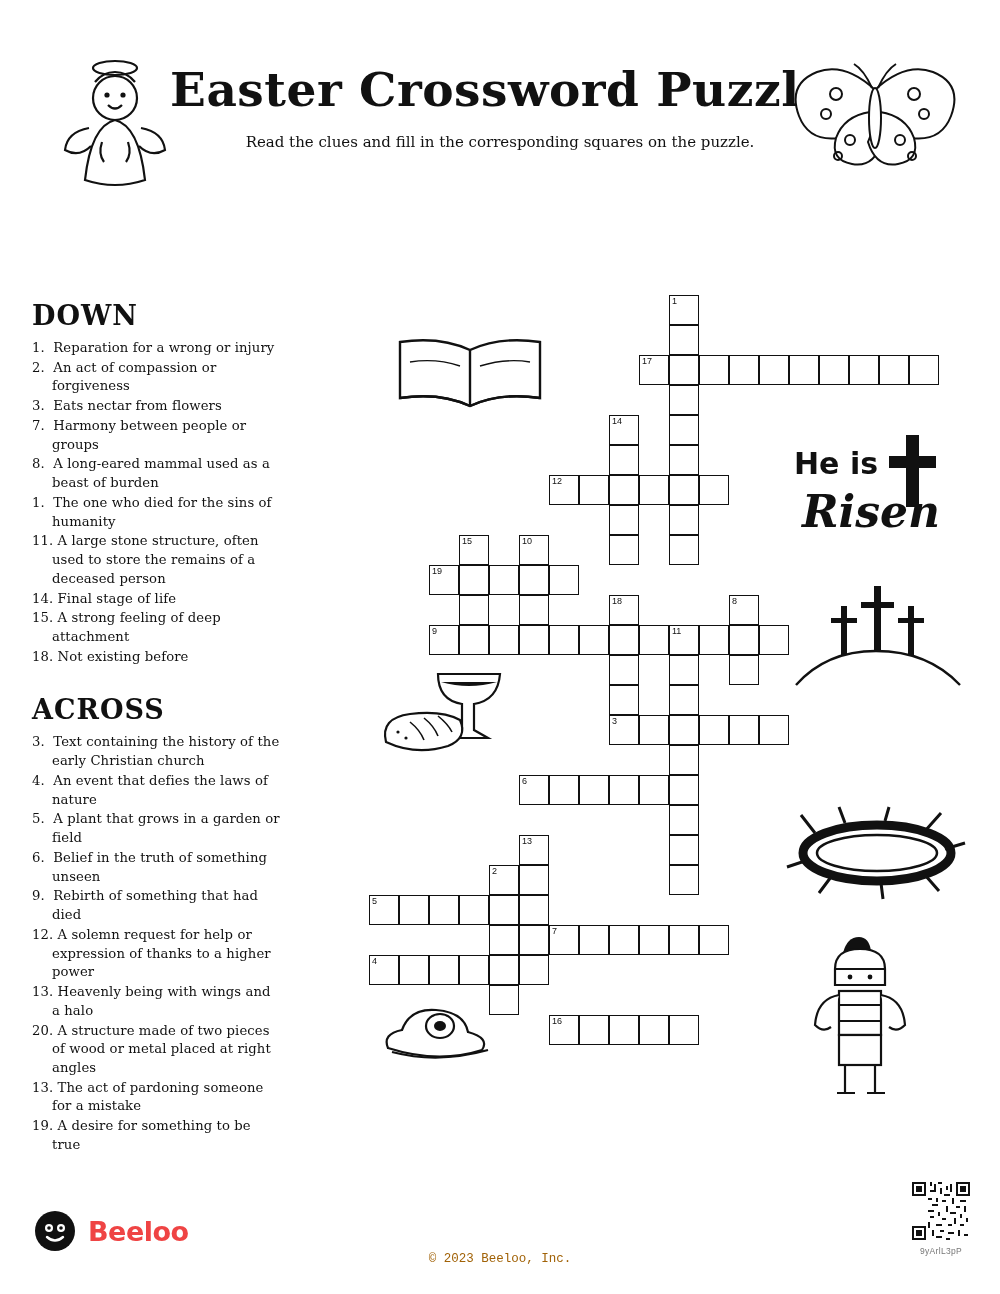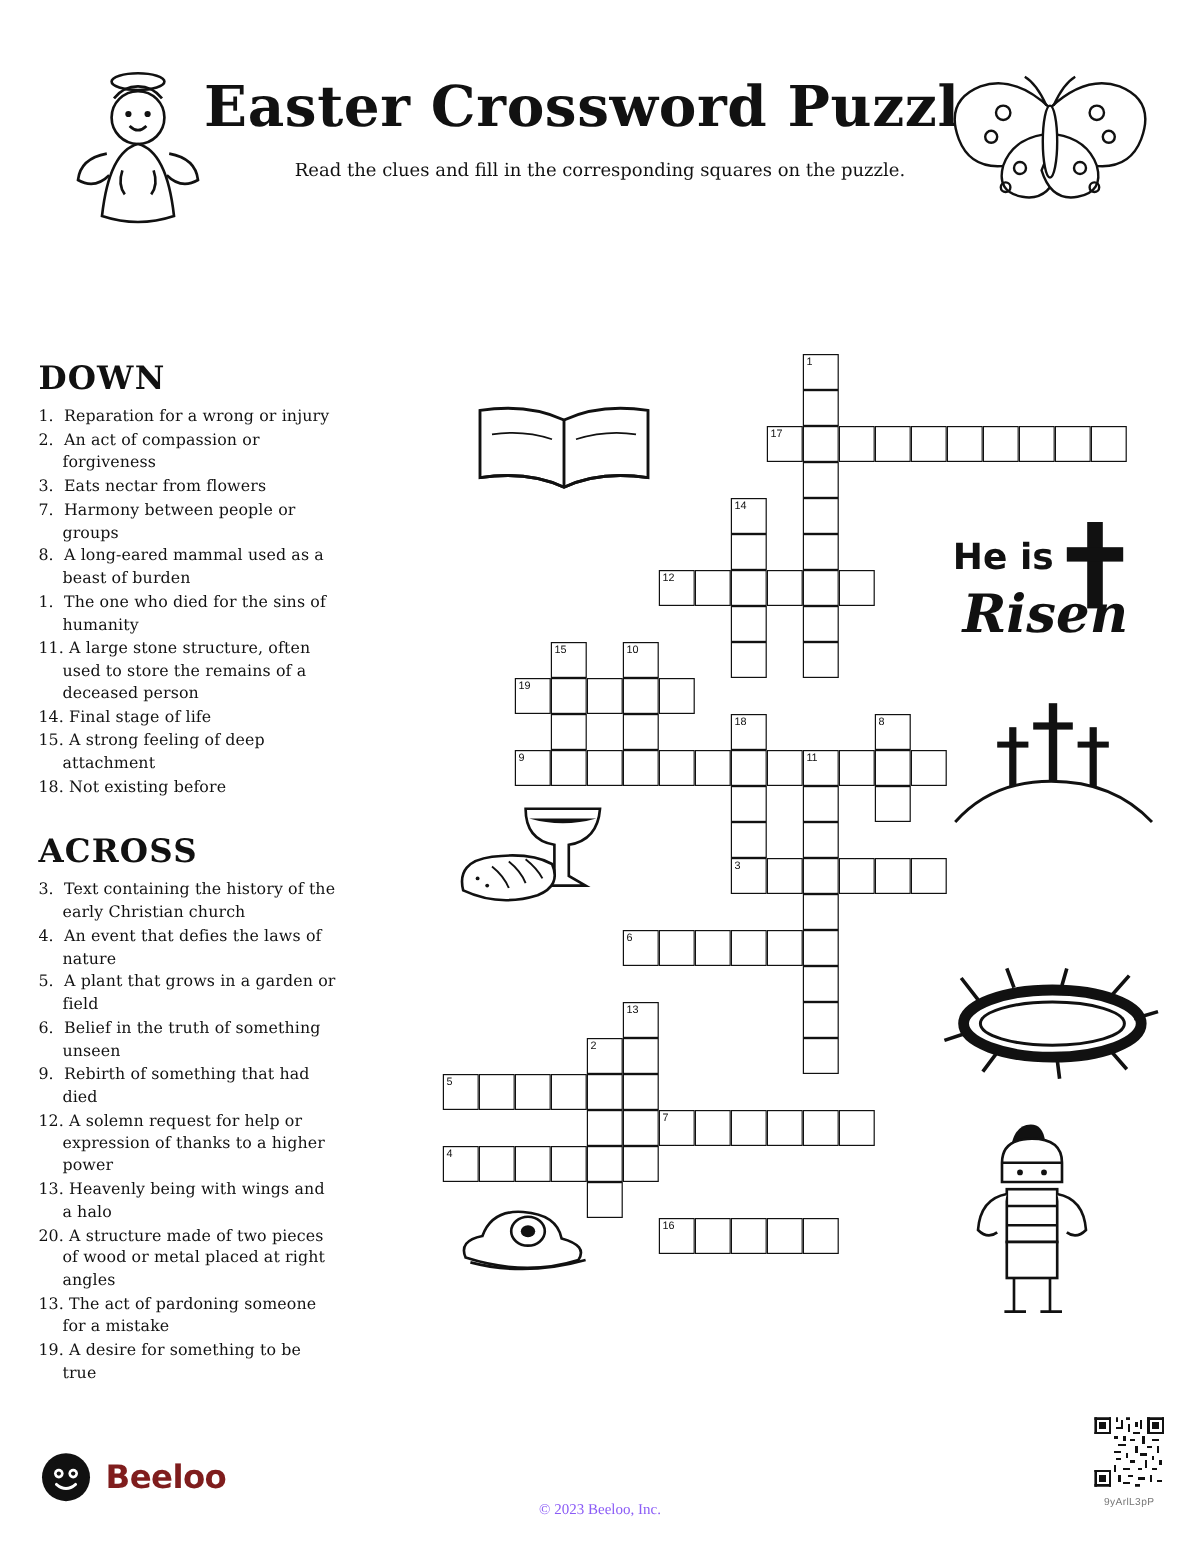--- a/index.html
+++ b/index.html
@@ -88,29 +88,29 @@
   .art { position: absolute; }
 
   
   .footer { position: absolute; bottom: 0; left: 0; width: 1000px; height: 110px; }
   .brand { position: absolute; left: 34px; bottom: 42px; display: flex; align-items: center; gap: 12px; }
   .brand-name {
     font-family: "DejaVu Sans", sans-serif;
     font-weight: bold;
     font-size: 27px;
     letter-spacing: -0.5px;
-    color: #7f1d1d;
+    color: #ef4444;
   }
   .copyright {
     position: absolute;
     bottom: 28px; left: 0; width: 1000px;
     text-align: center;
-    font-family: Liberation Serif, serif;
+    font-family: Liberation Mono, monospace;
     font-size: 12.5px;
-    color: #8b5cf6;
+    color: #a16207;
   }
   .qr-wrap { position: absolute; right: 30px; bottom: 38px; text-align: center; }
   .qr-code { width: 58px; height: 58px; }
   .qr-label {
     font-family: "Liberation Sans", sans-serif;
     font-size: 8.5px;
     color: #777;
     margin-top: 2px;
     letter-spacing: 0.3px;
   }

